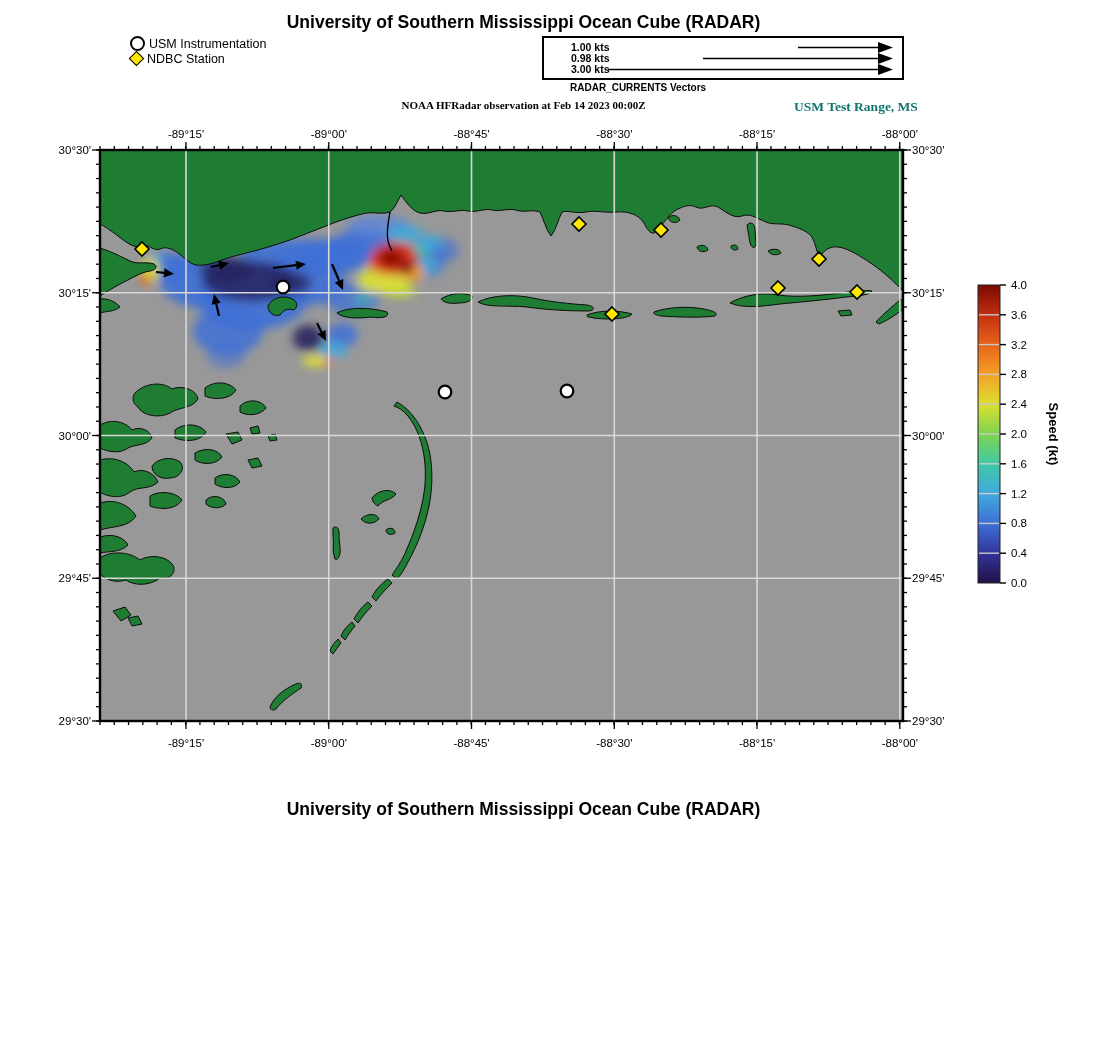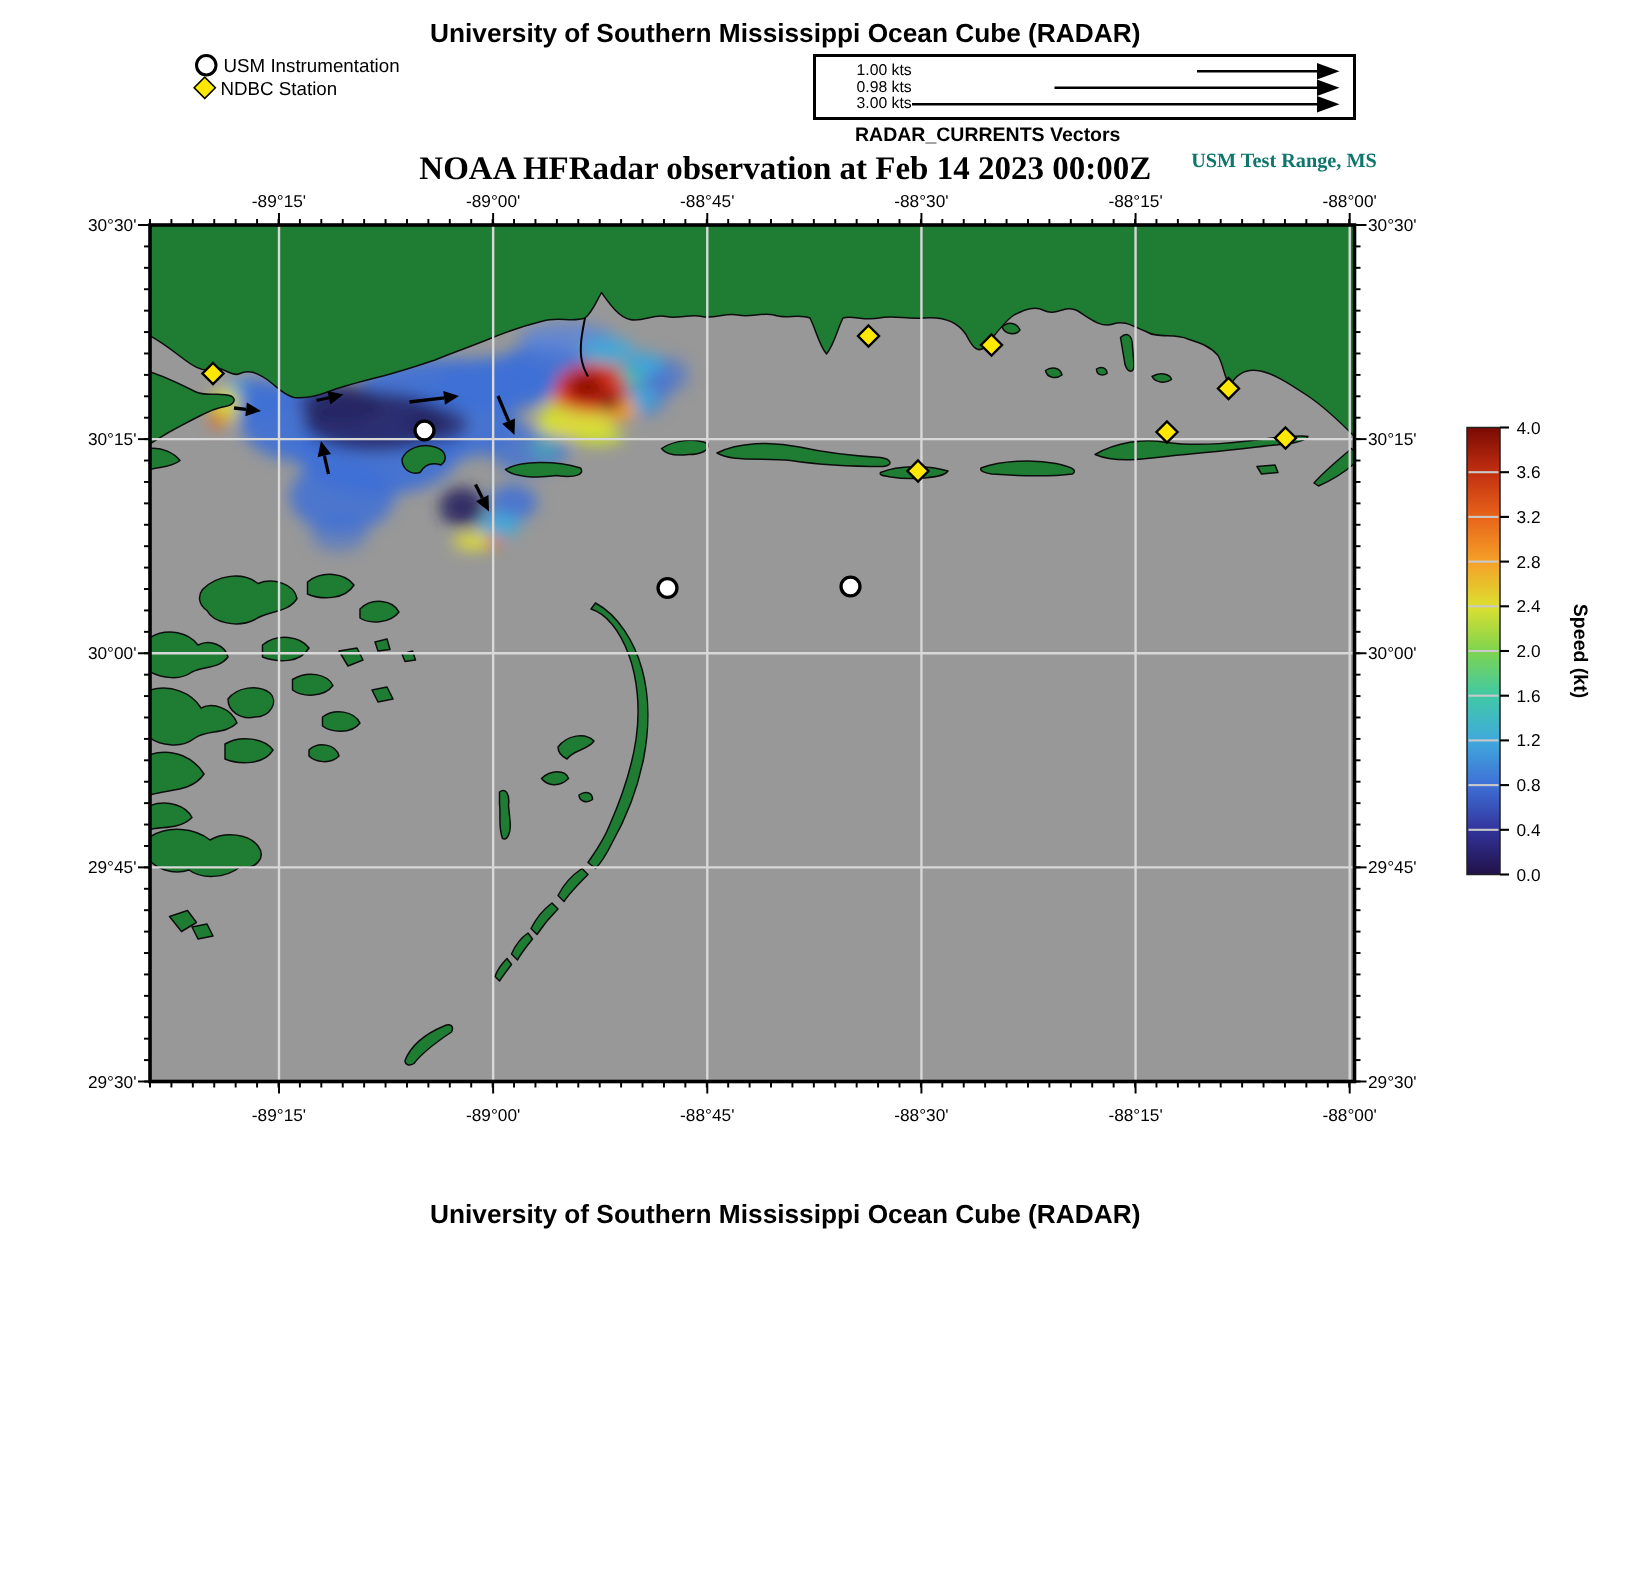--- a/index.html
+++ b/index.html
@@ -9,23 +9,23 @@
   .abs{position:absolute;white-space:nowrap;margin-left:22px;}
   .title{left:0;top:12px;width:1003px;text-align:center;font-size:17.5px;font-weight:bold;color:#000;}
   .title-bottom{left:0;top:799px;width:1003px;text-align:center;font-size:17.5px;font-weight:bold;color:#000;}
   .legend{left:108px;top:36px;}
   .legend-row{display:flex;align-items:center;height:15px;}
   .sym-circle{width:11px;height:11px;border:2px solid #000;border-radius:50%;background:#fff;
               display:inline-block;margin-right:4px;flex:0 0 auto;}
   .sym-diamond{width:9px;height:9px;border:1.6px solid #000;background:#ffe800;transform:rotate(45deg);
                display:inline-block;margin-right:5px;margin-left:1px;flex:0 0 auto;}
   .legend-label{font-size:12.5px;font-weight:normal;color:#000;}
-  .kts-label{font-size:10.5px;font-weight:normal;color:#000;line-height:11px;}
-  .caption{left:548px;top:82px;font-size:13px;font-weight:bold;color:#000;}
-  .subtitle{left:0;top:99px;width:1003px;text-align:center;font-size:22px;font-weight:bold;
+  .kts-label{font-size:10.5px;font-weight:bold;color:#000;line-height:11px;}
+  .caption{left:548px;top:82px;font-size:10px;font-weight:bold;color:#000;}
+  .subtitle{left:0;top:99px;width:1003px;text-align:center;font-size:11px;font-weight:bold;
             font-family:"Liberation Serif", serif;color:#000;}
   .region{left:734px;top:99px;width:200px;text-align:center;font-size:13.5px;font-weight:bold;
           font-family:"Liberation Serif", serif;color:#0f766e;}
 </style>
 </head>
 <body>
 
 <div class="stage">
 
 <svg id="fig" width="1100" height="1050" viewBox="0 0 1100 1050">

